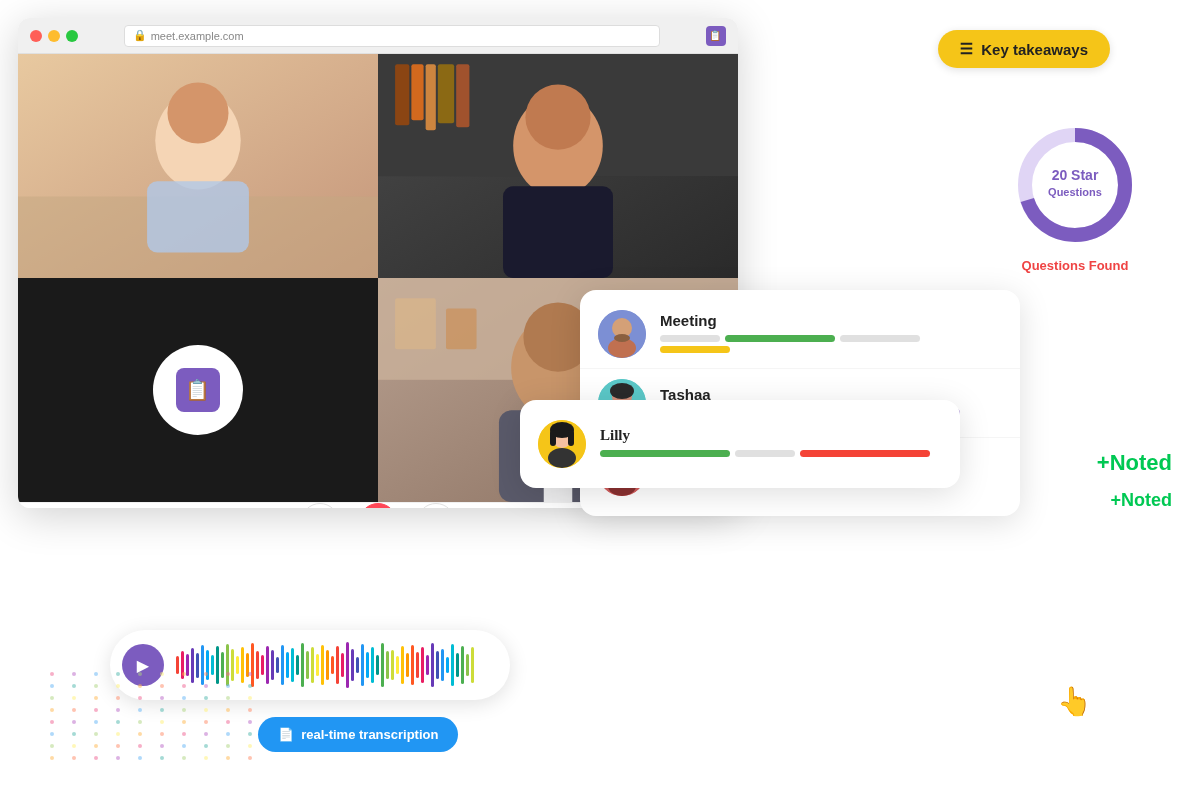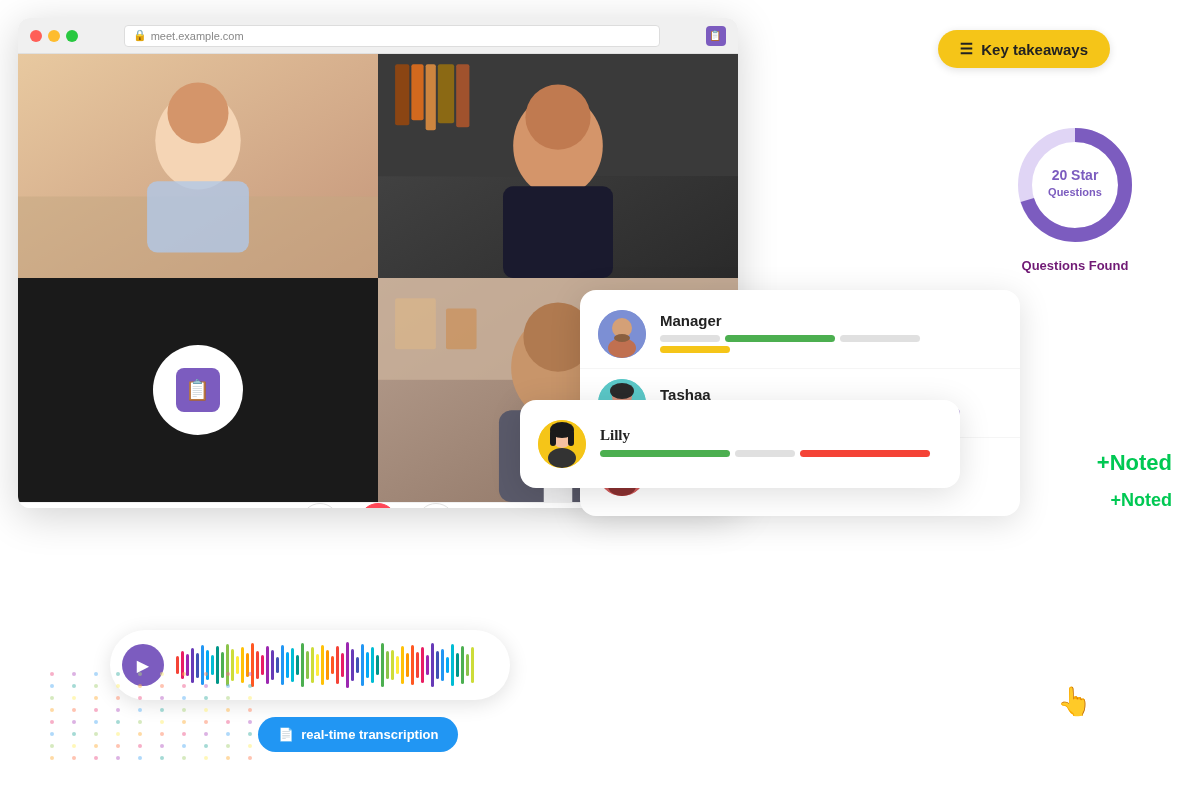--- a/index.html
+++ b/index.html
@@ -155,21 +155,21 @@
     .chart-item {
       display: flex;
       flex-direction: column;
       align-items: center;
       gap: 8px;
     }
     .donut-svg { display: block; }
     .chart-label-purple {
       font-size: 13px;
       font-weight: 700;
-      color: #701a75;
+      color: #ef4444;
     }
     .chart-label-pink {
       font-size: 13px;
       font-weight: 700;
       color: #e879a0;
     }
 
     
     .key-takeaways-btn {
       position: absolute;
@@ -482,21 +482,21 @@
     <div class="participant-avatar avatar-manager">
       <svg width="48" height="48" viewBox="0 0 48 48">
         <circle cx="24" cy="24" r="24" fill="#7c8fd4"></circle>
         <circle cx="24" cy="18" r="10" fill="#d4a077"></circle>
         <ellipse cx="24" cy="38" rx="14" ry="10" fill="#c07050"></ellipse>
 
         <ellipse cx="24" cy="28" rx="8" ry="4" fill="#8a6040"></ellipse>
       </svg>
     </div>
     <div class="participant-info">
-      <div class="participant-name">Manager</div>
+      <div class="participant-name">Meeting</div>
       <div class="bars-row">
         <div class="bar" style="background:#e0e0e0;width:60px;"></div>
         <div class="bar" style="background:#4caf50;width:110px;"></div>
         <div class="bar" style="background:#e0e0e0;width:80px;"></div>
       </div>
       <div class="bars-row">
         <div class="bar" style="background:#f5c518;width:70px;"></div>
       </div>
     </div>
   </div>

